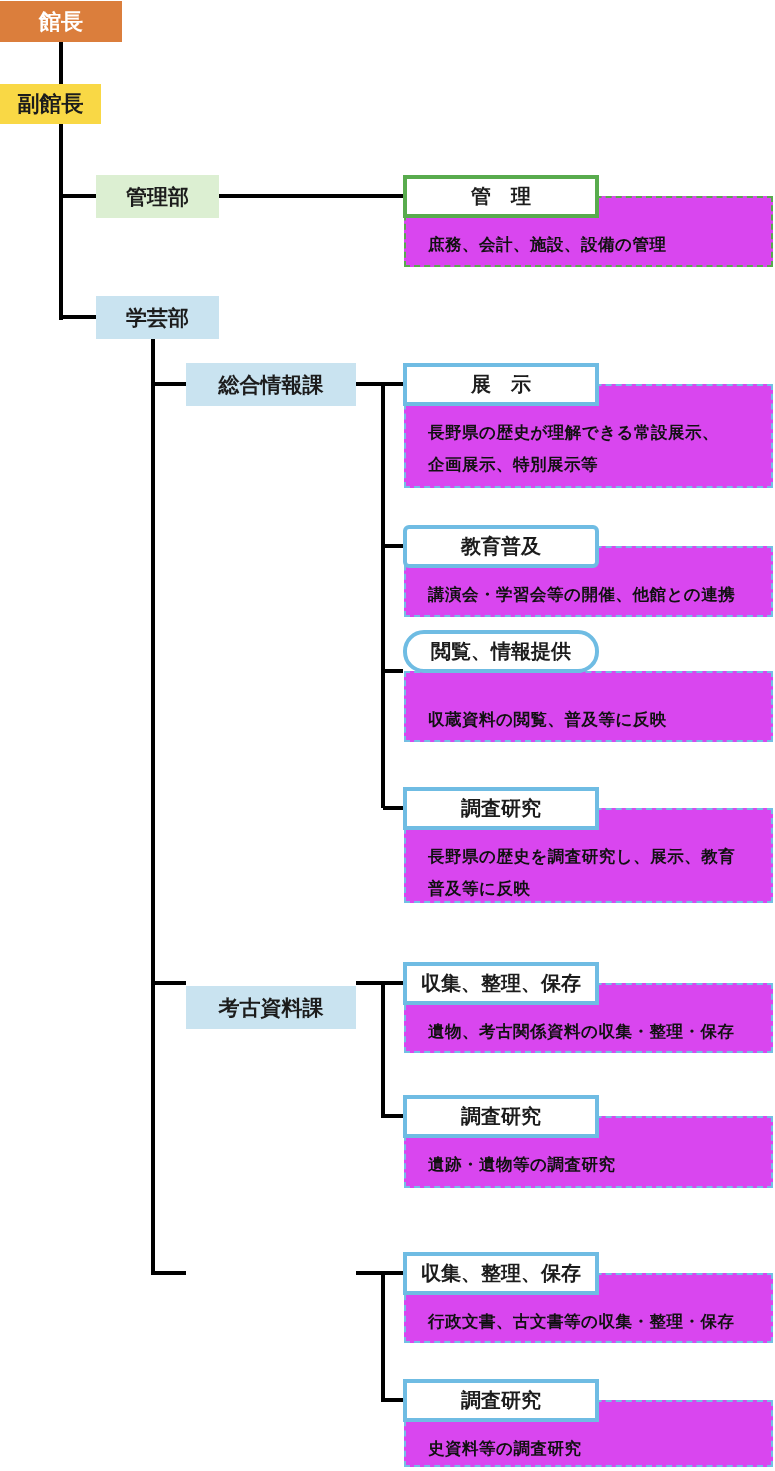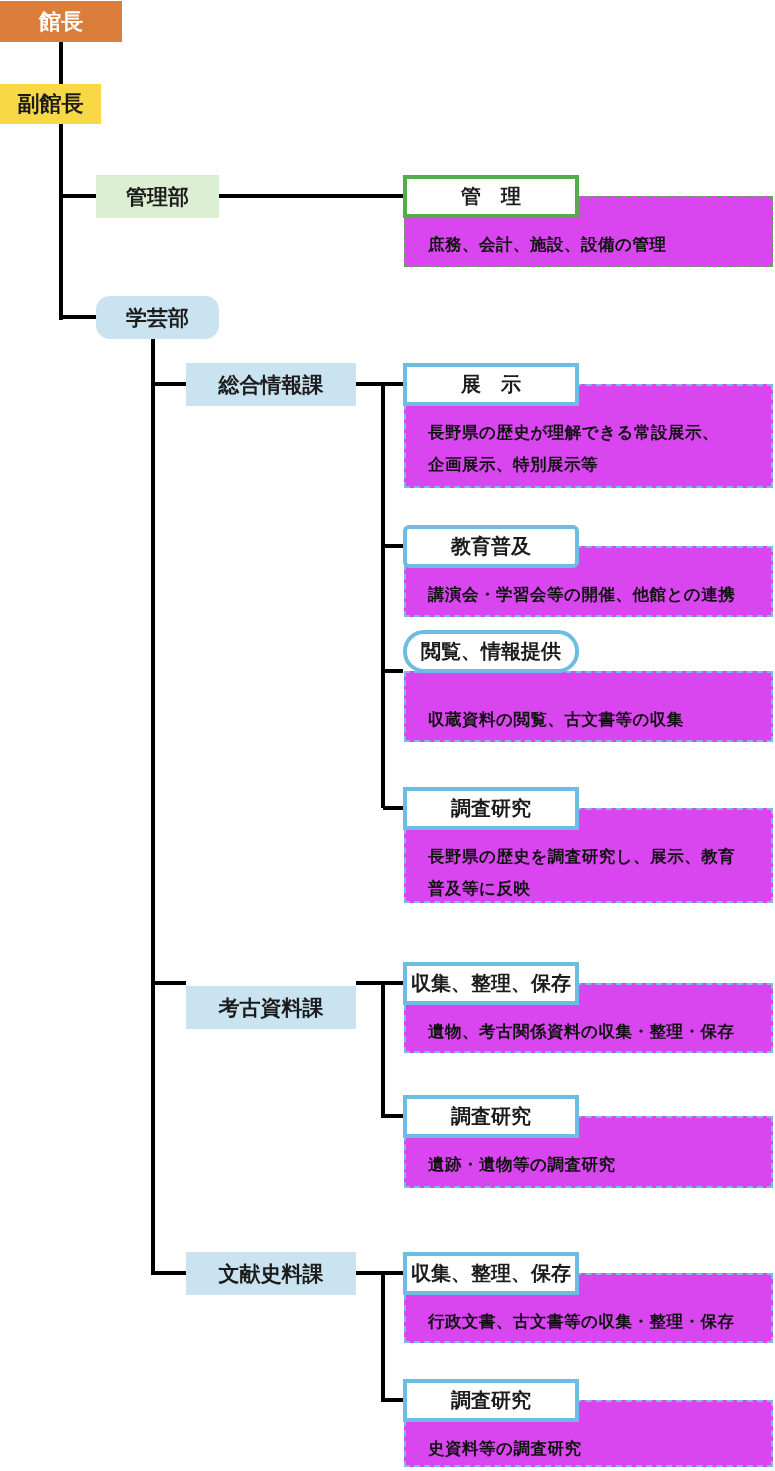--- a/index.html
+++ b/index.html
@@ -12,25 +12,25 @@
   body{font-family:"Liberation Sans","DejaVu Sans",sans-serif;}
   .canvas{position:relative;width:775px;height:1471px;background:#ffffff;overflow:hidden;}
 
   .line{position:absolute;background:var(--line);}
 
   .node{position:absolute;display:flex;align-items:center;justify-content:center;
         font-weight:bold;font-size:22px;color:var(--text-dark);box-sizing:border-box;}
   #n-director{left:0;top:1px;width:122px;height:41px;background:var(--director-bg);color:var(--text-light);}
   #n-deputy{left:0;top:84px;width:101px;height:40px;background:var(--deputy-bg);}
   #n-admin{left:96px;top:175px;width:123px;height:43px;background:var(--admin-bg);font-size:21px;}
-  #n-curatorial{left:96px;top:296px;width:123px;height:43px;background:var(--curatorial-bg);font-size:21px;border-radius:14px;}
+  #n-curatorial{left:96px;top:296px;width:123px;height:43px;background:var(--curatorial-bg);font-size:21px;}
   .section-node{left:186px;width:170px;height:43px;background:var(--curatorial-bg);font-size:21px;text-align:center;}
   #n-sec0{top:363px;} #n-sec1{top:986px;} #n-sec2{top:1252px;}
 
-  .titlebox{position:absolute;left:403px;width:176px;height:43px;box-sizing:border-box;
+  .titlebox{position:absolute;left:403px;width:196px;height:43px;box-sizing:border-box;
             background:#ffffff;border:4px solid var(--unit-border-blue);z-index:2;
             display:flex;align-items:center;justify-content:center;
             font-weight:bold;font-size:20px;color:var(--text-dark);}
   .desc{position:absolute;left:404px;width:369px;box-sizing:border-box;background:#d946ef;
         border:2px dashed var(--dashed-blue);z-index:1;
         font-weight:bold;font-size:16.5px;line-height:32px;color:#111111;
         padding:30px 14px 6px 22px;white-space:pre-line;letter-spacing:0.5px;}
   .green .titlebox{border-color:var(--admin-border);}
   .green .desc{border-color:var(--admin-border);}
 
@@ -70,38 +70,37 @@
   <div class="line" style="left:381px;top:1273px;width:4px;height:129px;"></div>
   <div class="line" style="left:383px;top:1398px;width:20px;height:4px;"></div>
 
   <div class="node" id="n-director">館長</div>
   <div class="node" id="n-deputy">副館長</div>
   <div class="node" id="n-admin">管理部</div>
   <div class="node" id="n-curatorial">学芸部</div>
 
   <div class="node section-node" id="n-sec0">総合情報課</div>
   <div class="node section-node" id="n-sec1">考古資料課</div>
-  <div class="node section-node" id="n-sec2">文献史料課</div>
 
   <div class="unit green">
     <div class="desc" id="d-kanri">庶務、会計、施設、設備の管理</div>
     <div class="titlebox" id="t-kanri">管　理</div>
   </div>
 
   <div class="unit">
     <div class="desc" id="d-tenji">長野県の歴史が理解できる常設展示、
 企画展示、特別展示等</div>
     <div class="titlebox" id="t-tenji">展　示</div>
   </div>
   <div class="unit">
     <div class="desc" id="d-kyoiku">講演会・学習会等の開催、他館との連携</div>
     <div class="titlebox" id="t-kyoiku">教育普及</div>
   </div>
   <div class="unit">
-    <div class="desc" id="d-etsuran">収蔵資料の閲覧、古文書等の収集</div>
+    <div class="desc" id="d-etsuran">収蔵資料の閲覧、普及等に反映</div>
     <div class="titlebox" id="t-etsuran">閲覧、情報提供</div>
   </div>
   <div class="unit">
     <div class="desc" id="d-chosa1">長野県の歴史を調査研究し、展示、教育
 普及等に反映</div>
     <div class="titlebox" id="t-chosa1">調査研究</div>
   </div>
 
   <div class="unit">
     <div class="desc" id="d-shushu1">遺物、考古関係資料の収集・整理・保存</div>

